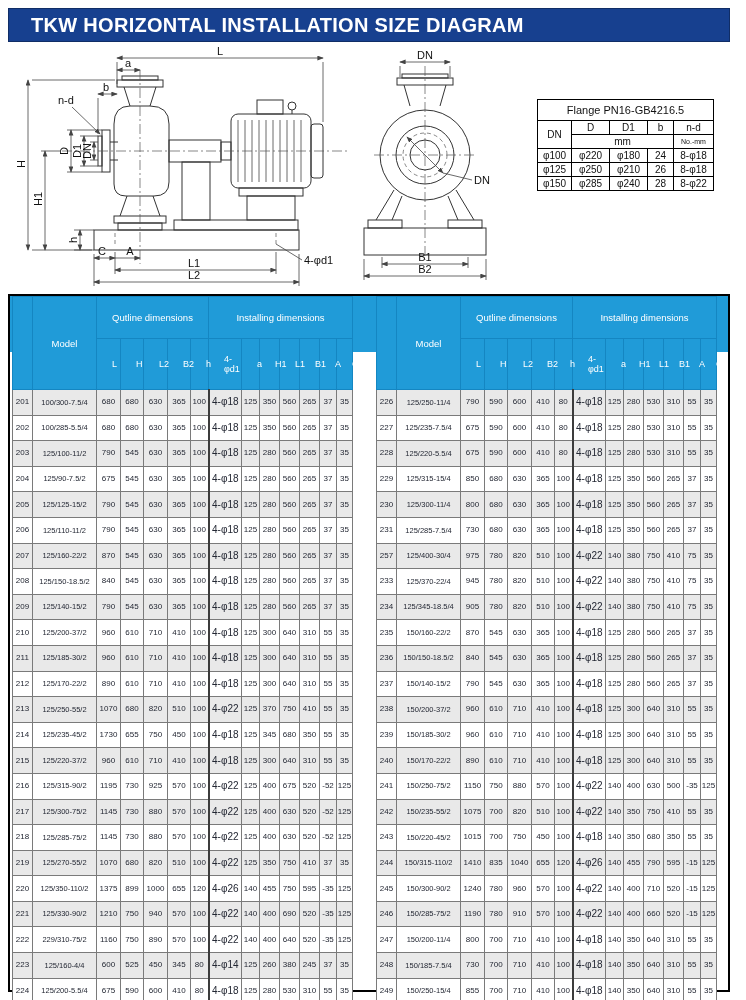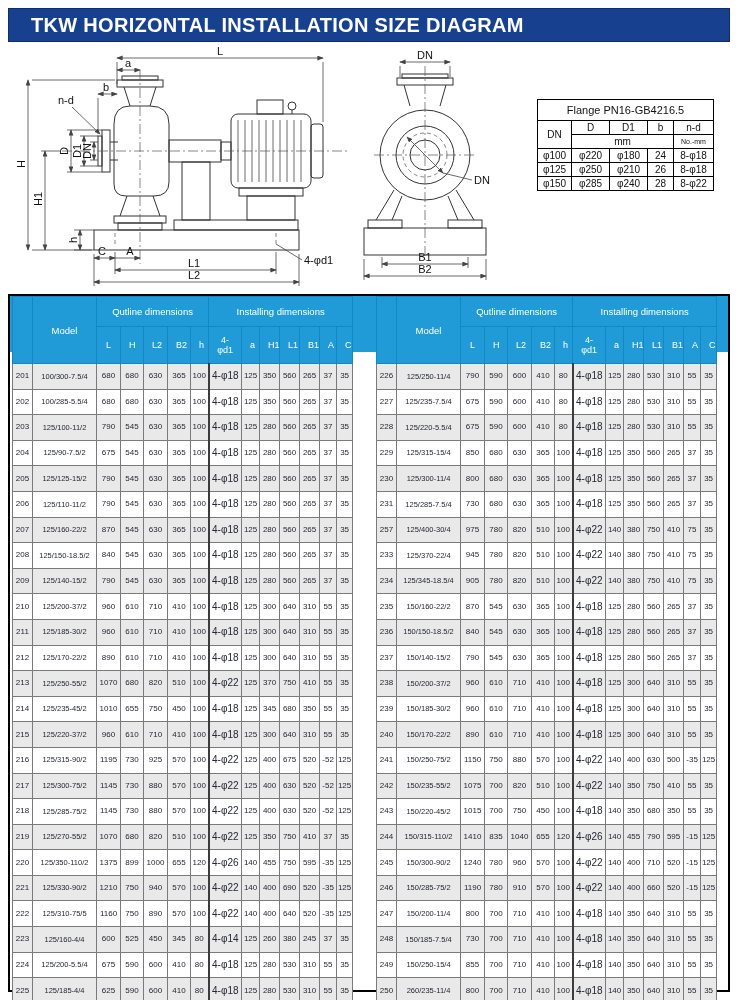--- a/index.html
+++ b/index.html
@@ -24,21 +24,21 @@
   .flange .ft-small{font-size:7px;}
   
   .main-tables{position:absolute;left:8px;top:294px;width:722px;height:698px;border:2px solid #000;
         box-sizing:border-box;background:#fff;}
   .main-tables::before{content:"";position:absolute;left:0;top:0;width:100%;height:56px;background:#209bd8;}
   table.pump{position:absolute;top:0;width:340px;border-collapse:collapse;table-layout:fixed;
         border:1.5px solid #000;background:#fff;}
   #pt-left{left:2px;}
   #pt-right{left:366px;}
   .pump th{background:#209bd8;color:#fff;font-weight:normal;border:1px solid #1486c2;
-        font-size:9px;padding:8px;}
+        font-size:9px;padding:15px;}
   .pump thead tr:first-child{height:30px;}
   .pump thead tr:first-child th{font-size:9.5px;}
   .pump thead tr:nth-child(2){height:24px;}
   .pump tbody tr{height:25.6px;}
   .pump td{border:1px solid #7a7a7a;font-size:8px;text-align:center;padding:0;color:#232733;line-height:1;}
   .pump td.model{font-size:7.5px;}
   .pump td.dhole{border-left:2px solid #3c3c3c;font-size:10px;margin-top:44px;}
   .pump tbody tr:nth-child(odd){background:#e9e9e9;}
 </style>
 </head>
@@ -469,21 +469,21 @@
             <td>125</td>
             <td>370</td>
             <td>750</td>
             <td>410</td>
             <td>55</td>
             <td>35</td>
           </tr>
           <tr>
             <td>214</td>
             <td class="model">125/235-45/2</td>
-            <td>1010</td>
+            <td>1730</td>
             <td>655</td>
             <td>750</td>
             <td>450</td>
             <td>100</td>
             <td class="dhole">4-φ18</td>
             <td>125</td>
             <td>345</td>
             <td>680</td>
             <td>350</td>
             <td>55</td>
@@ -596,21 +596,21 @@
             <td class="dhole">4-φ22</td>
             <td>140</td>
             <td>400</td>
             <td>690</td>
             <td>520</td>
             <td>-35</td>
             <td>125</td>
           </tr>
           <tr>
             <td>222</td>
-            <td class="model">125/310-75/5</td>
+            <td class="model">229/310-75/2</td>
             <td>1160</td>
             <td>750</td>
             <td>890</td>
             <td>570</td>
             <td>100</td>
             <td class="dhole">4-φ22</td>
             <td>140</td>
             <td>400</td>
             <td>640</td>
             <td>520</td>

